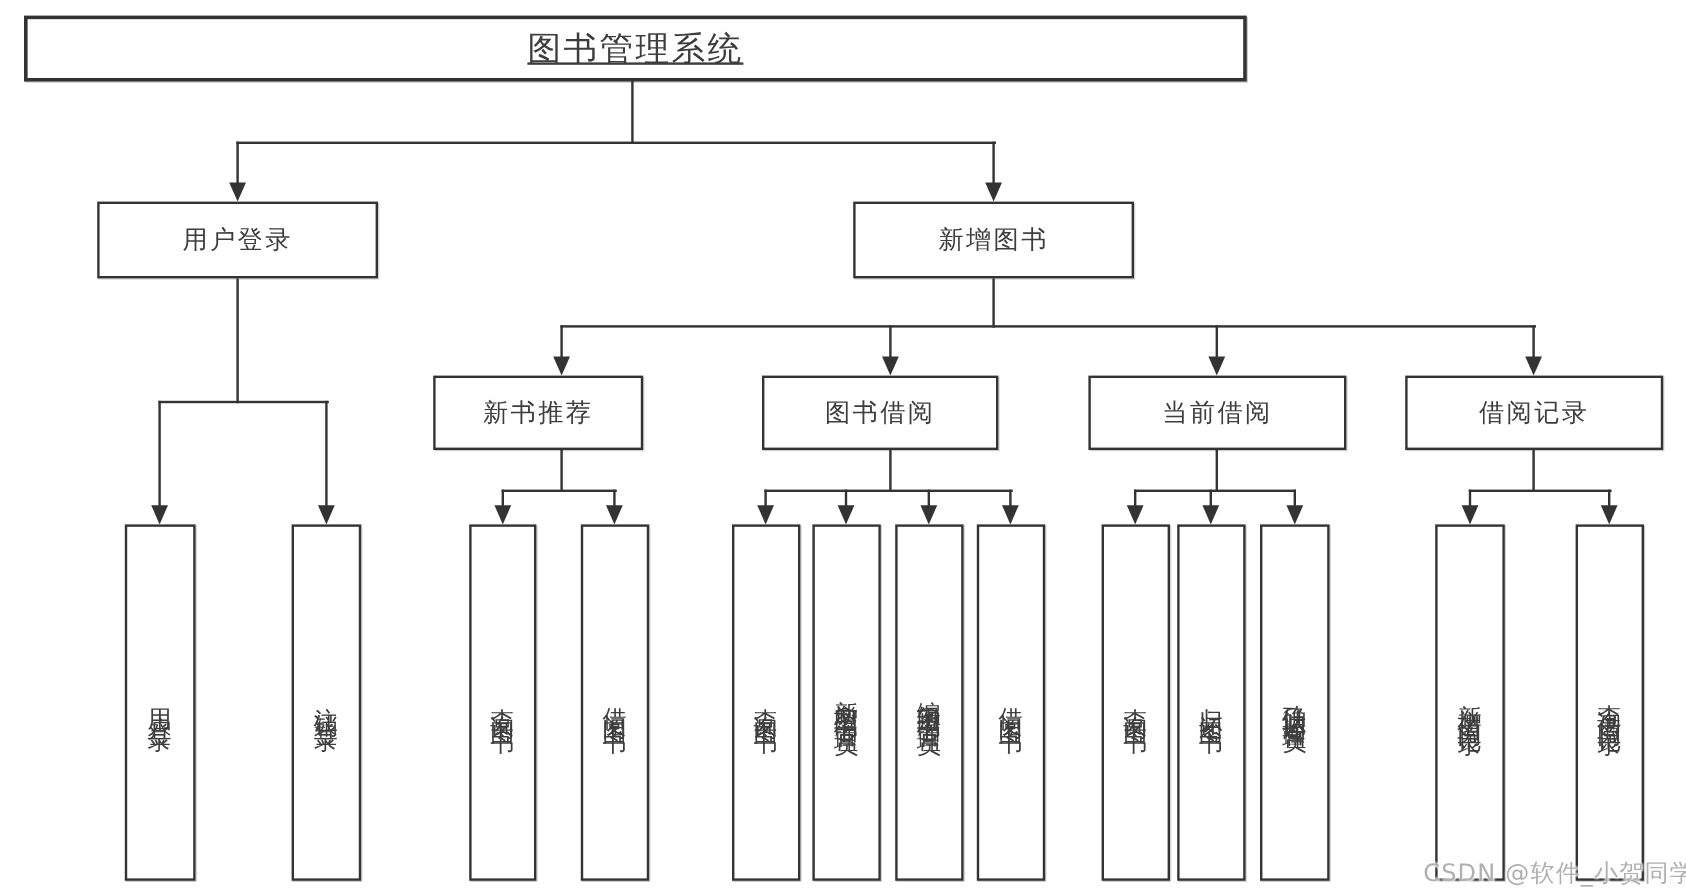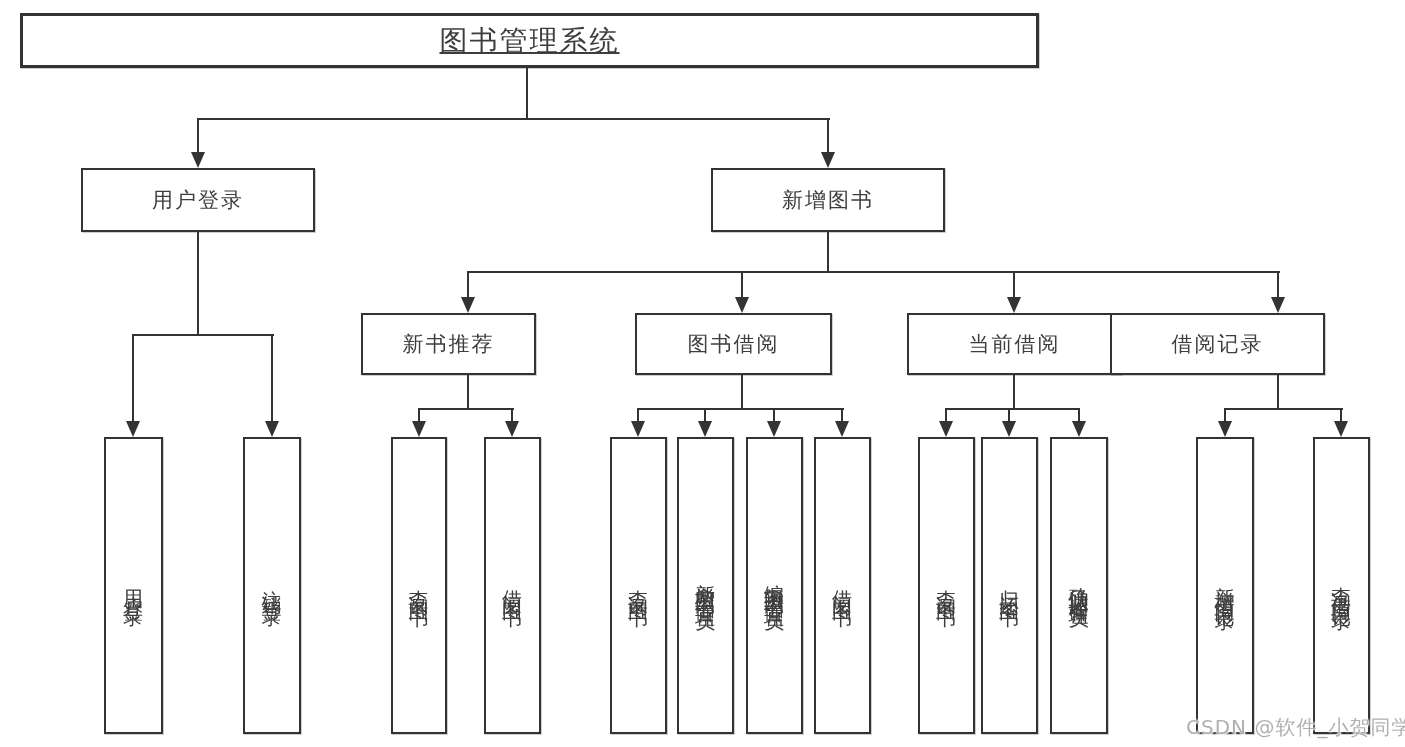--- a/index.html
+++ b/index.html
@@ -73,21 +73,21 @@
 
   <div class="box" style="left:361px; top:313px; width:175px; height:62px;">
     <span>新书推荐</span>
   </div>
   <div class="box" style="left:635px; top:313px; width:197px; height:62px;">
     <span>图书借阅</span>
   </div>
   <div class="box" style="left:907px; top:313px; width:215px; height:62px;">
     <span>当前借阅</span>
   </div>
-  <div class="box" style="left:1110px; top:313px; width:215px; height:62px;">
+  <div class="box" style="left:1171px; top:313px; width:215px; height:62px;">
     <span>借阅记录</span>
   </div>
 
   <div class="vl" style="left:467px; top:375px; height:34px;"></div>
   <div class="hl" style="left:418px; top:408px; width:96px;"></div>
   <div class="arrow" style="left:412px; top:408px; height:29px;"></div>
   <div class="arrow" style="left:505px; top:408px; height:29px;"></div>
 
   <div class="vl" style="left:741px; top:375px; height:34px;"></div>
   <div class="hl" style="left:637px; top:408px; width:207px;"></div>

